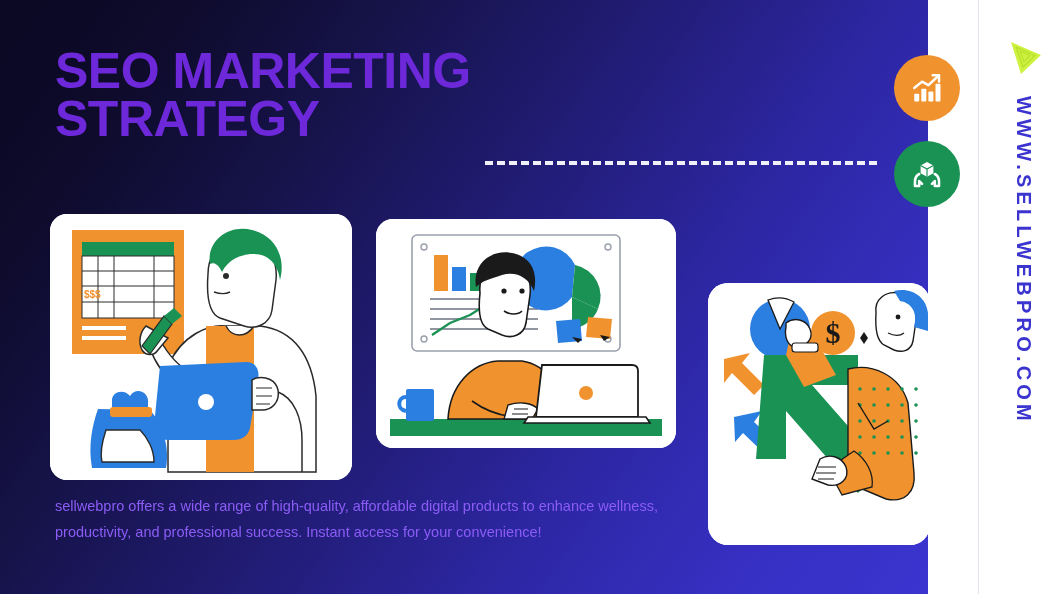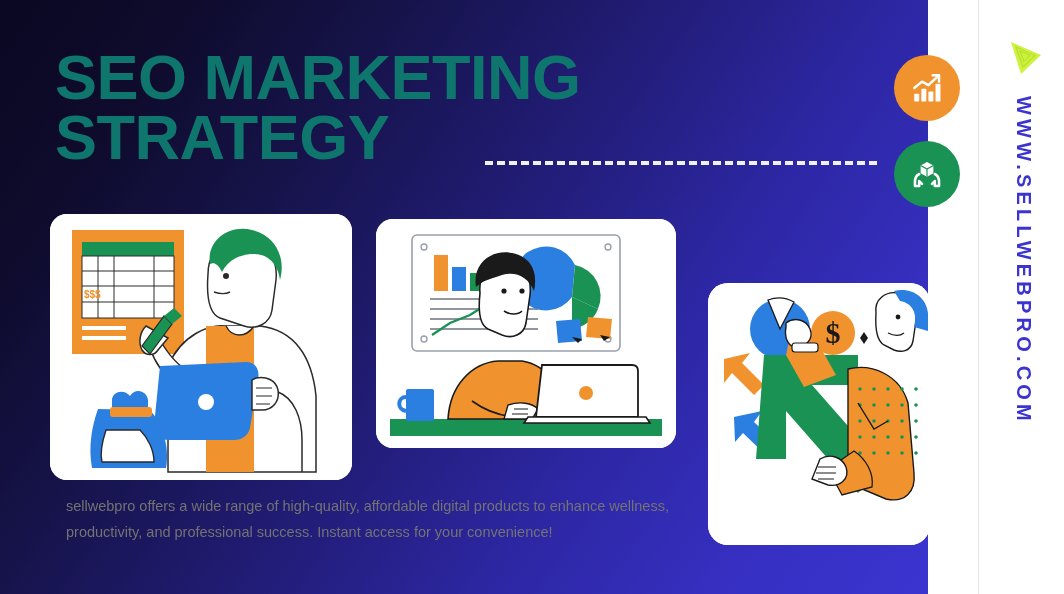--- a/index.html
+++ b/index.html
@@ -21,34 +21,34 @@
     position: absolute; left: 928px; top: 0; width: 136px; height: 594px; background: #ffffff;
   }
   .bg-vdivider {
     position: absolute; left: 978px; top: 0; width: 1px; height: 594px;
     background: #e3e3ef;
   }
 
   
   .title {
     position: absolute; left: 55px; top: 48px; width: 680px;
-    color: #0f766e;
-    font-size: 63px; line-height: 0.95; font-weight: 700;
+    color: #6d28d9;
+    font-size: 50px; line-height: 0.95; font-weight: 700;
     letter-spacing: -0.5px; text-transform: uppercase;
     white-space: pre-line;
   }
   .dashed-rule {
     position: absolute; left: 485px; top: 161px; width: 392px; height: 0;
     border-top: 4px dashed #f0f0fa;
   }
 
   
   .body-copy {
-    position: absolute; left: 66px; top: 494px; width: 625px;
-    color: #737373; font-size: 14.5px; line-height: 1.78; font-weight: 400;
+    position: absolute; left: 55px; top: 494px; width: 625px;
+    color: #8b5cf6; font-size: 14.5px; line-height: 1.78; font-weight: 400;
   }
 
   
   .badge {
     position: absolute; width: 66px; height: 66px; border-radius: 50%;
     display: flex; align-items: center; justify-content: center;
   }
   .badge-growth { left: 894px; top: 55px; background: #f0932f; }
   .badge-package { left: 894px; top: 141px; background: #1a9254; }
 

